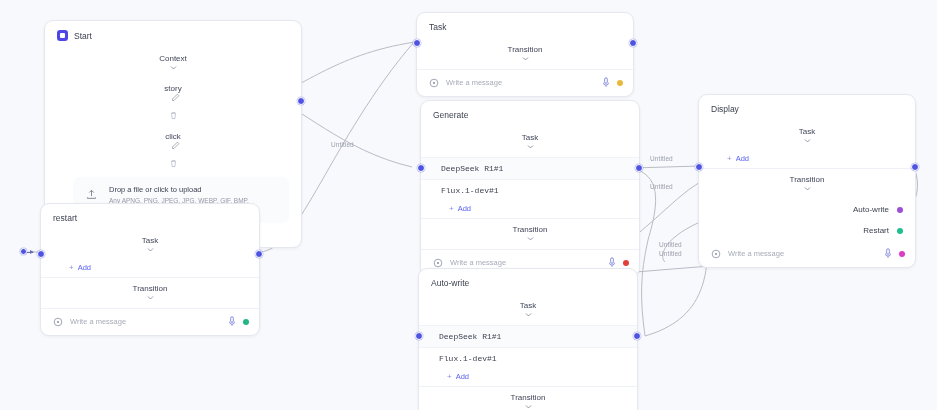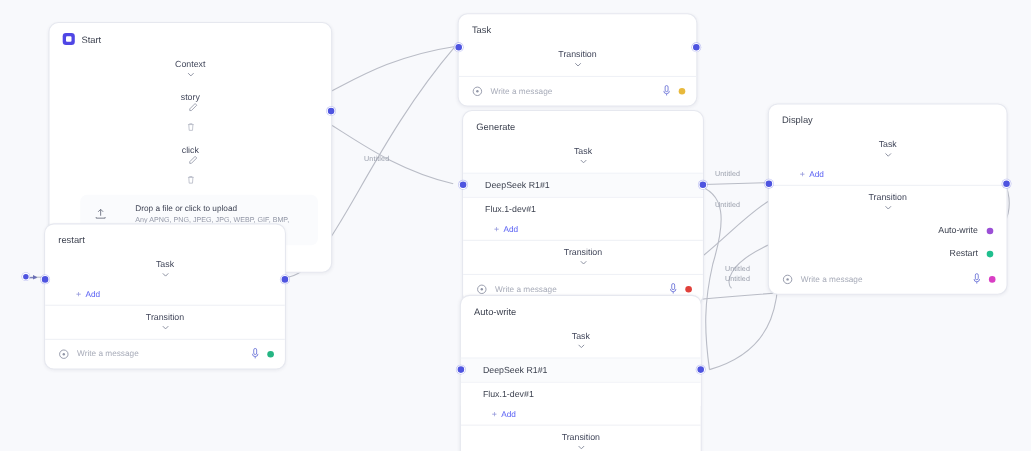--- a/index.html
+++ b/index.html
@@ -72,21 +72,21 @@
   }
   .lbl { font-size: 8px; color: #41465a; }
   .icon-btn { width: 9px; height: 9px; flex: none; color: #a5a9b6; }
   .icon-btn.edit { color: #9095a6; margin-left: 4px; }
   .icon-btn.trash { color: #b6bac6; }
 
   .upload {
     margin: 3px 12px 2px 28px;
     border-radius: 6px;
     background: #fafbfd;
-    display: flex; align-items: flex-start; gap: 23px;
+    display: flex; align-items: flex-start; gap: 9px;
     padding: 8px 9px;
   }
   .upload-ico {
     width: 18px; height: 18px; flex: none;
     display: flex; align-items: center; justify-content: center;
     color: #6b7080;
   }
   .upload-t1 { font-size: 7.5px; color: #3f4455; line-height: 1.45; }
   .upload-t2 { font-size: 6.5px; color: #9499a8; line-height: 1.5; max-width: 152px; }
 
@@ -98,20 +98,21 @@
   .add-row.sub { padding: 3px 12px 5px 28px; }
   .plus { font-size: 8px; color: #8b90d8; line-height: 1; }
 
   .chip {
     margin: 0;
     padding: 6px 12px 6px 20px;
     font-size: 8px;
     color: #3d4250;
     background: #fafbfd;
     border-top: 1px solid #f2f3f8;
+    font-family: Liberation Mono, monospace;
   }
   .chip.alt { background: #ffffff; }
 
   .msgbar {
     display: flex; align-items: center; gap: 7px;
     padding: 7px 10px 8px 12px;
     border-top: 1px solid #eff1f6;
   }
   .msg-ico { width: 10px; height: 10px; flex: none; color: #9095a6; }
   .msg-ph { font-size: 7.5px; color: #a8acb9; flex: 1 1 auto; }

